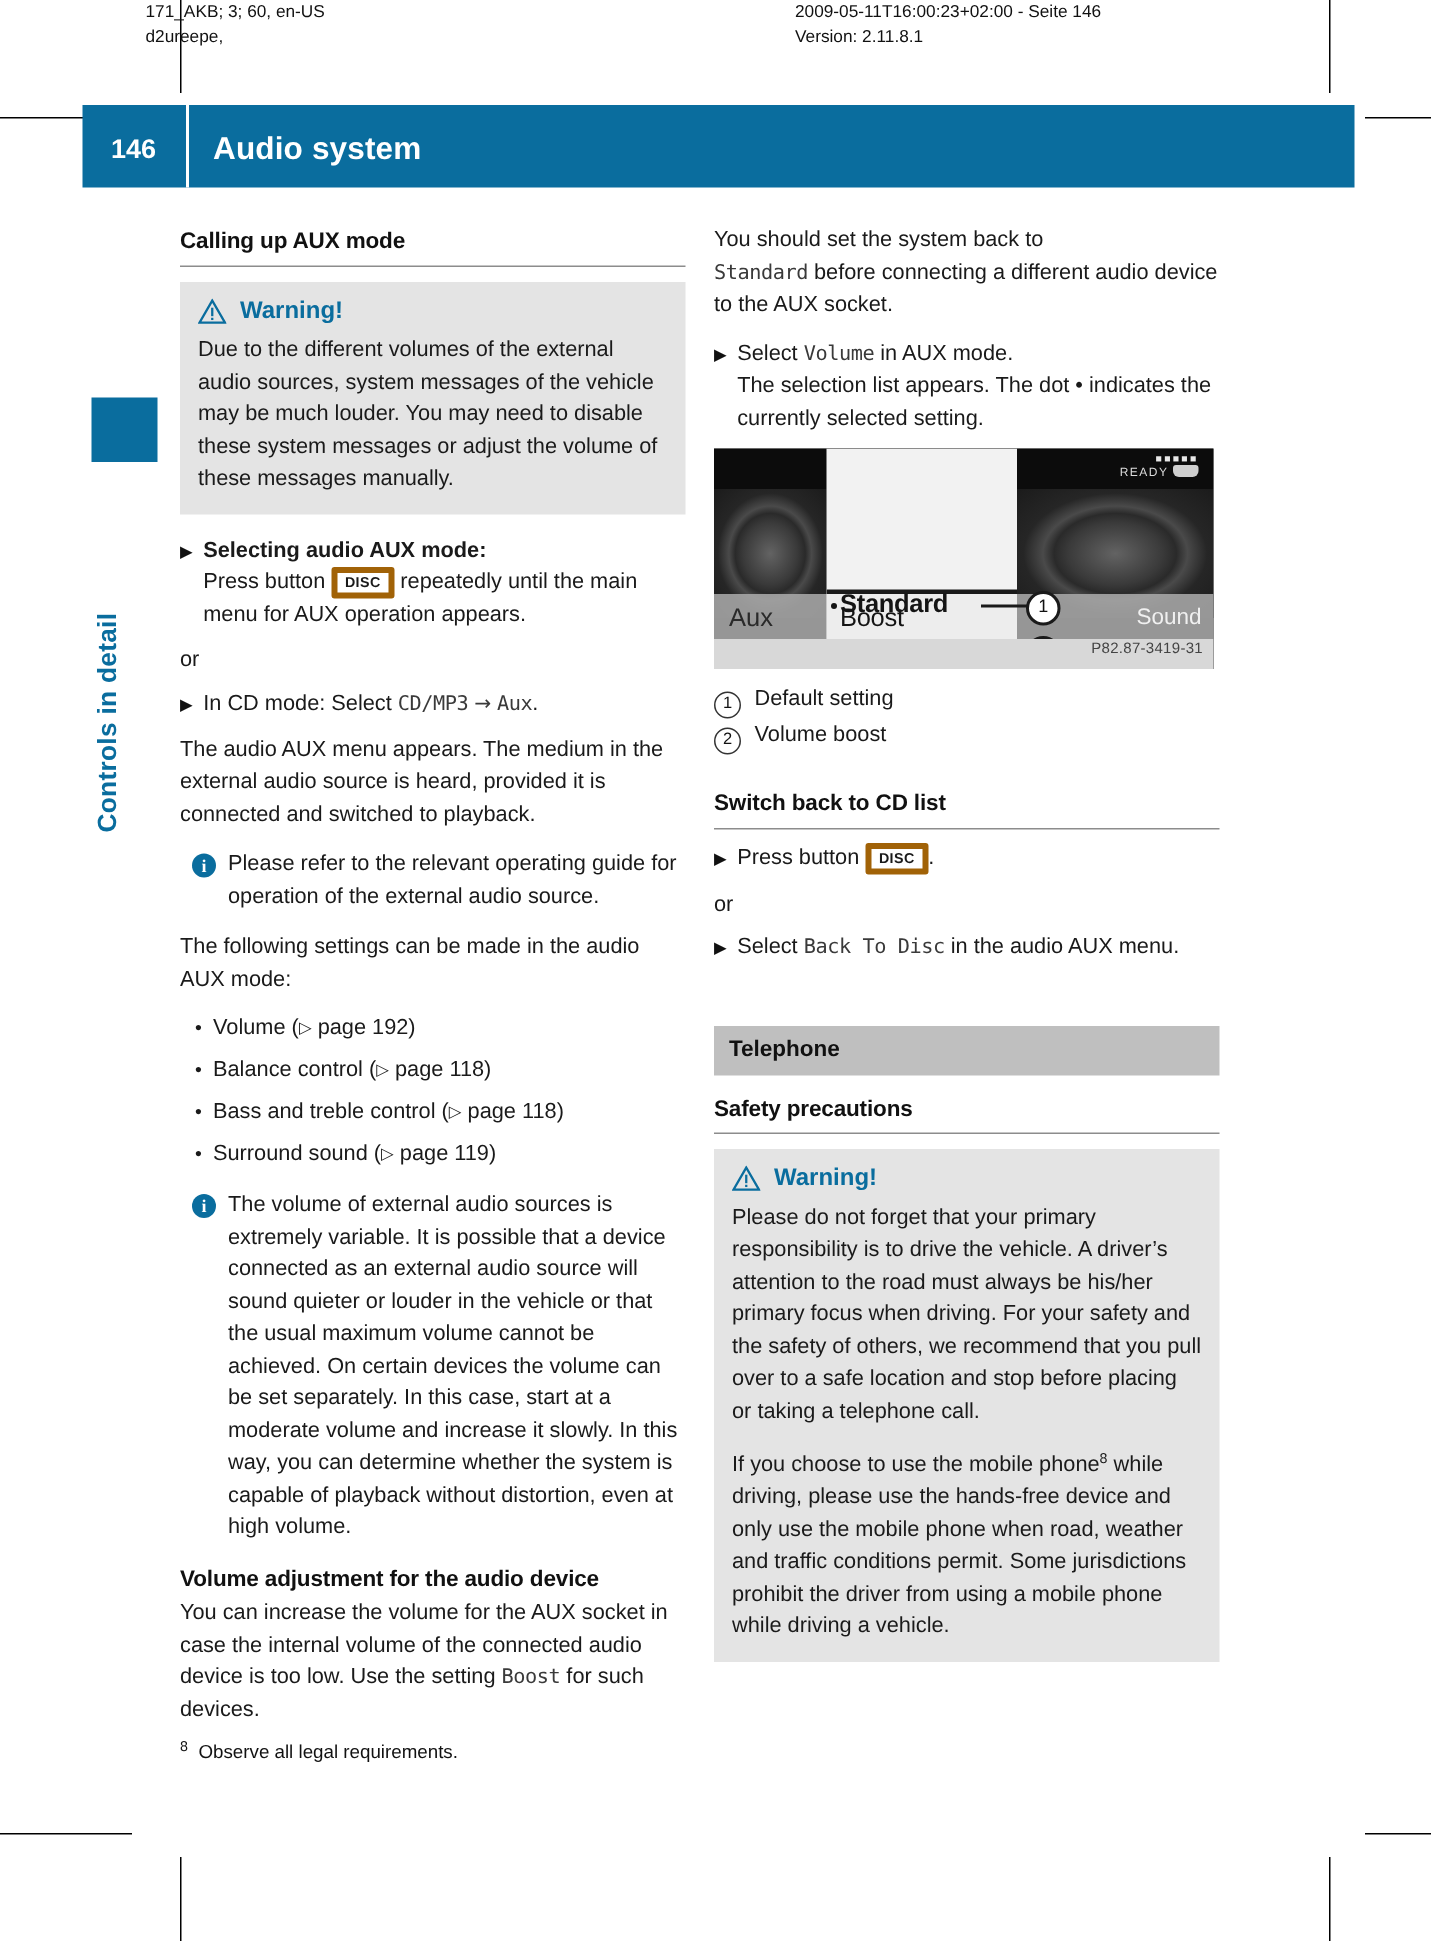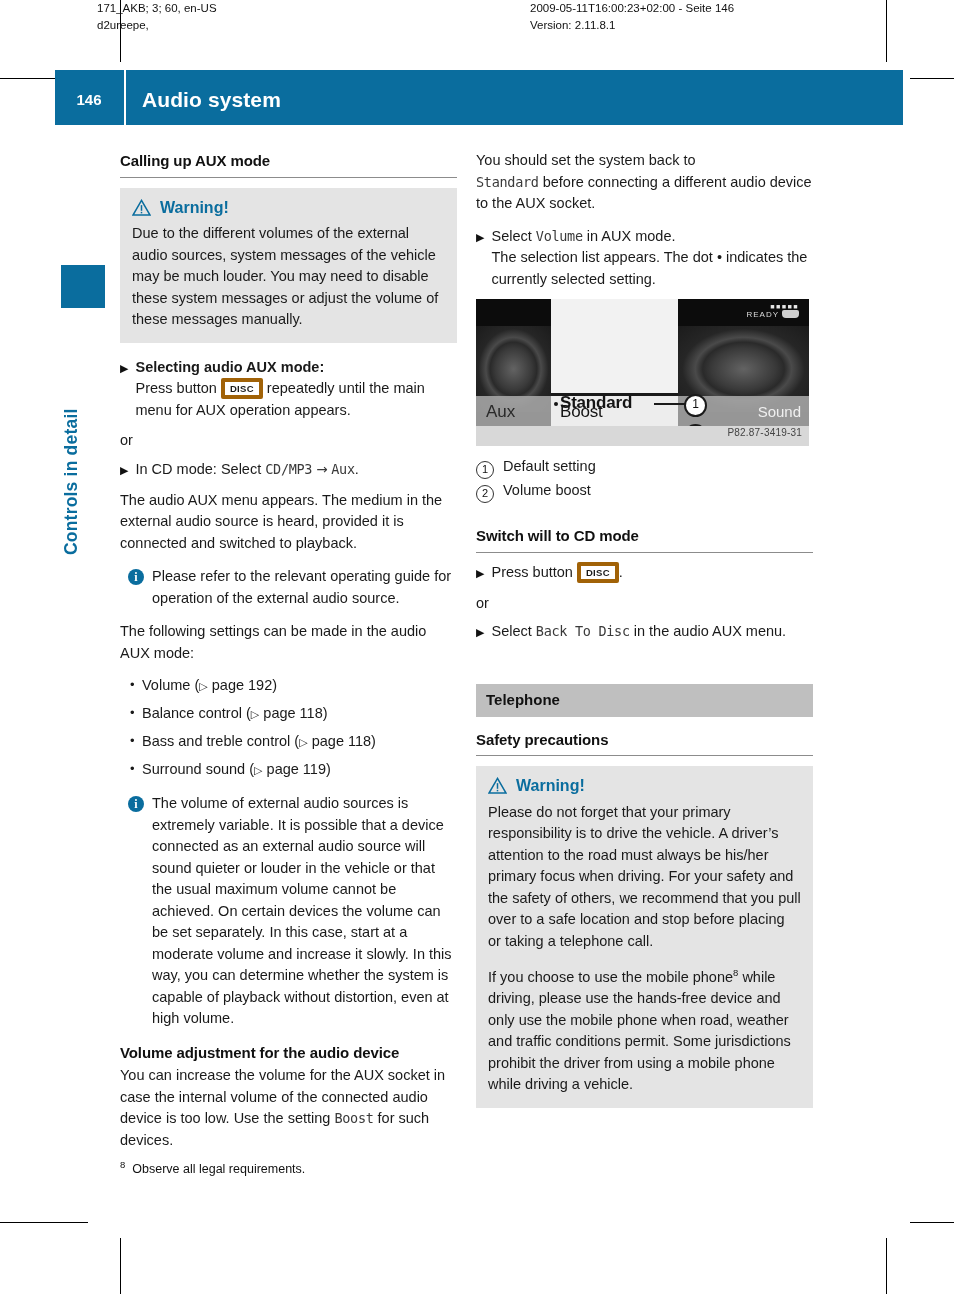--- a/index.html
+++ b/index.html
@@ -51,21 +51,21 @@
   .header-pageno {
     position: absolute;
     left: 0;
     top: 0;
     width: 68px;
     height: 59px;
     display: flex;
     align-items: center;
     justify-content: center;
     color: #ffffff;
-    font-size: 15px;
+    font-size: 18px;
     font-weight: bold;
   }
   .header-divider {
     position: absolute;
     left: 69px;
     top: 0;
     width: 2px;
     height: 55px;
     background: #ffffff;
   }
@@ -501,21 +501,21 @@
       <span>Default setting</span>
     </div>
     <div class="legend-row">
       <span class="circnum">2</span>
       <span>Volume boost</span>
     </div>
   </div>
 
   <div style="height:22px;"></div>
 
-  <div class="h-sub">Switch will to CD mode</div>
+  <div class="h-sub">Switch back to CD list</div>
 
   <div class="step" style="margin-top:9px;">
     <span class="step-arrow">▶</span>
     <span class="step-body"><span>Press button</span>
       <span class="keybtn">DISC</span><span>.</span></span>
   </div>
 
   <div class="or-line">or</div>
 
   <div class="step">

